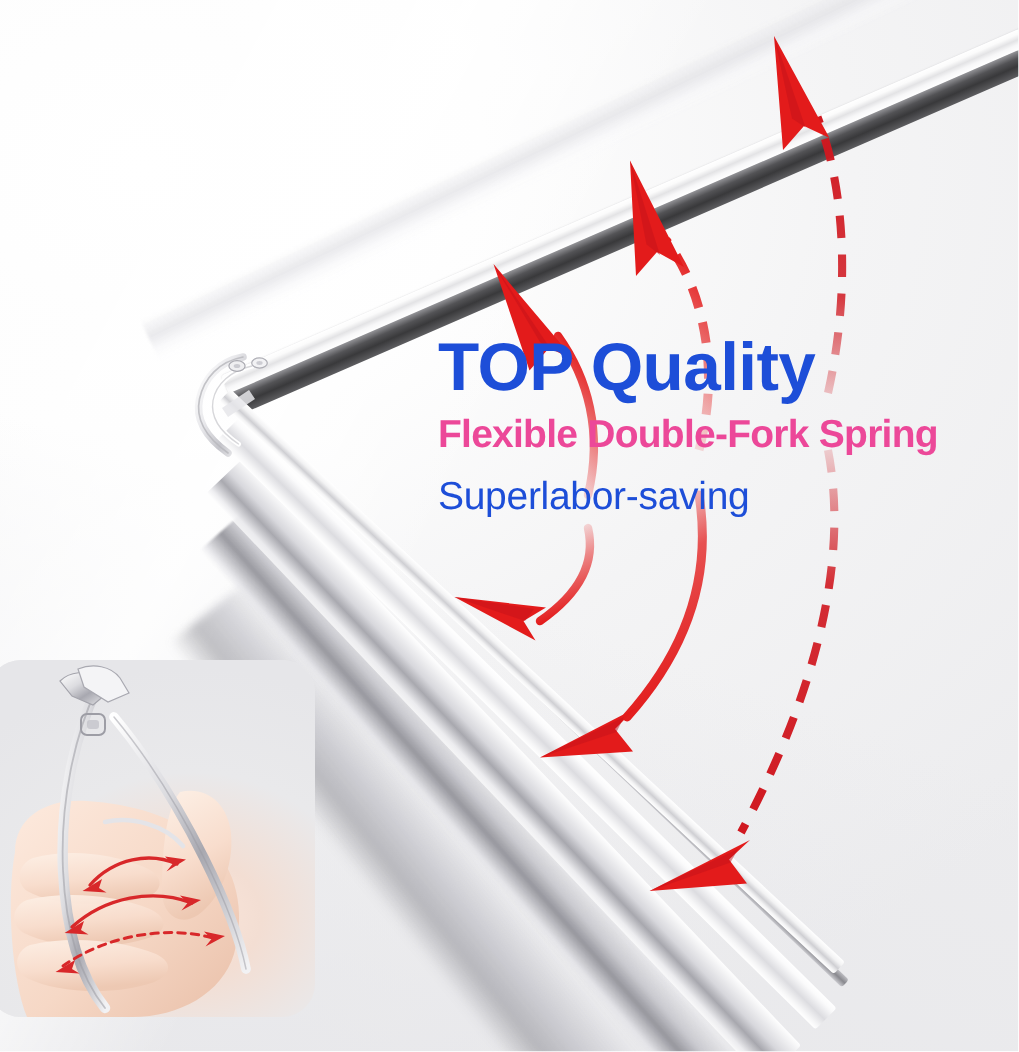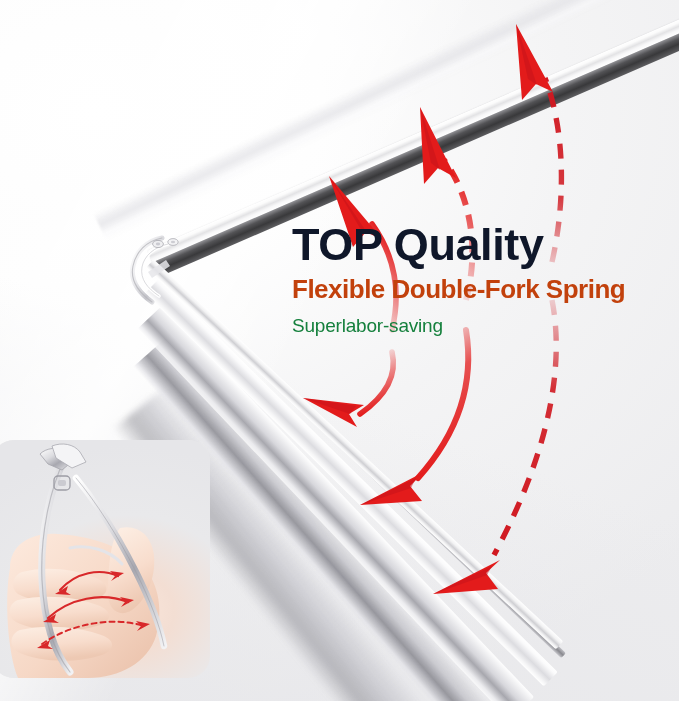--- a/index.html
+++ b/index.html
@@ -131,39 +131,39 @@
   
   .text-block {
     position: absolute;
     left: 292px;
     top: 222px;
     width: 370px;
   }
   .t-title {
     font-size: 45px;
     font-weight: bold;
-    color: #0f172a;
+    color: #1d4ed8;
     letter-spacing: -0.4px;
     line-height: 1.02;
     margin: 0;
     white-space: nowrap;
   }
   .t-sub {
     font-size: 26px;
     font-weight: bold;
-    color: #c2410c;
+    color: #ec4899;
     letter-spacing: -0.5px;
     line-height: 1.18;
     margin: 6px 0 0 0;
     white-space: nowrap;
   }
   .t-line {
-    font-size: 19px;
+    font-size: 26px;
     font-weight: normal;
-    color: #15803d;
+    color: #1d4ed8;
     letter-spacing: -0.2px;
     line-height: 1.32;
     margin: 8px 0 0 0;
     white-space: nowrap;
   }
   .t-line.second { margin-top: 1px; }
 
   
   .inset {
     position: absolute;

